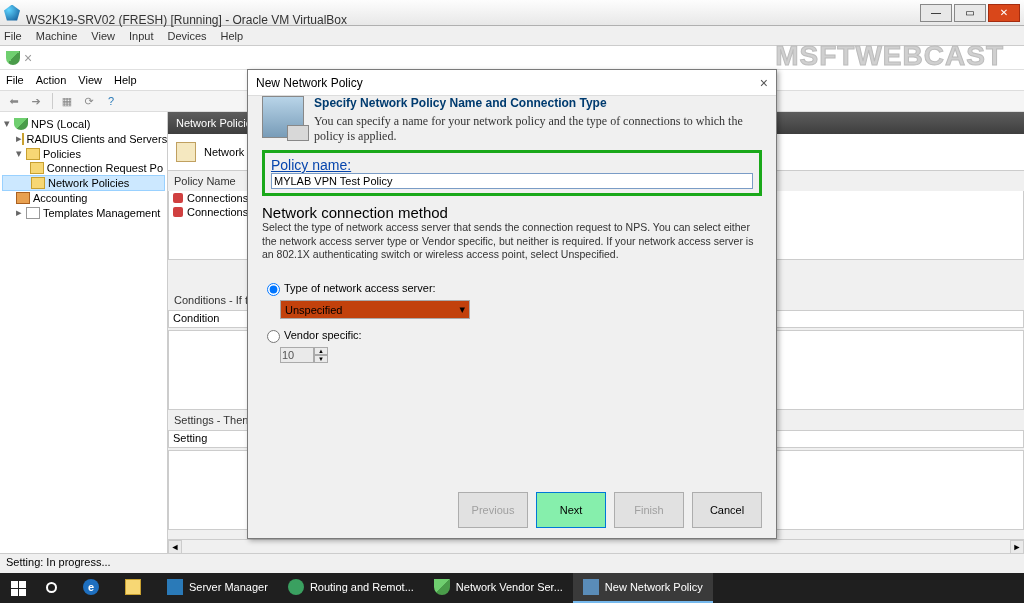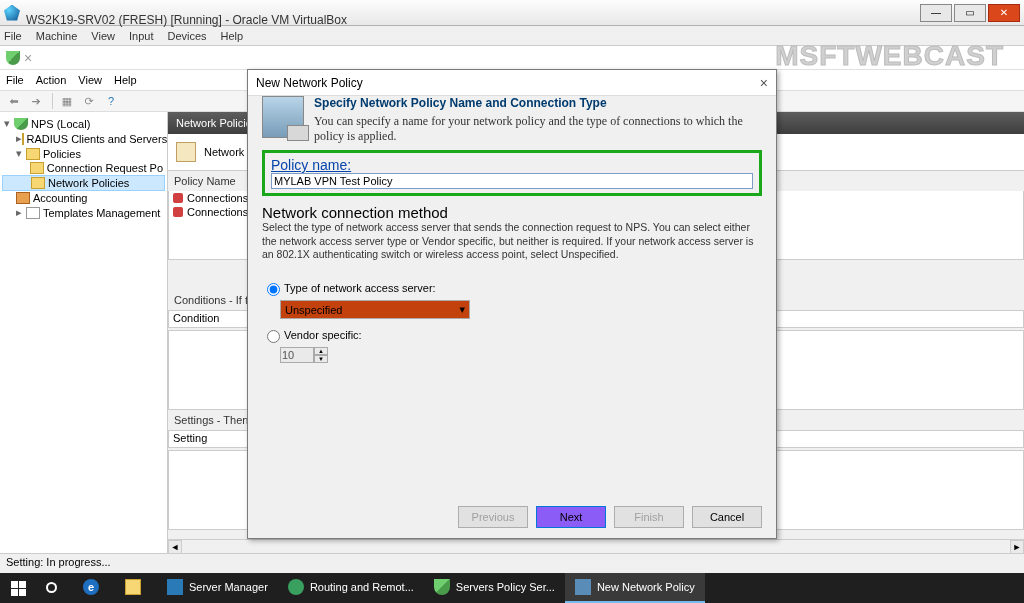--- a/index.html
+++ b/index.html
@@ -65,22 +65,22 @@
 .ncm-label { font-size: 15px; margin-top: 6px; }
 .ncm-desc { font-size: 10.5px; color: #333; line-height: 1.3; margin-bottom: 18px; }
 .radio-row { display: flex; align-items: center; font-size: 11px; margin: 4px 0; }
 .radio-row input[type=radio] { margin-right: 4px; }
 .combo { width: 190px; font-size: 11px; margin-left: 18px; border: 1px solid #aaa; background: #c2410c; padding: 2px 4px; display: flex; justify-content: space-between; align-items: flex-end; }
 .spinner { width: 50px; display: inline-flex; margin-left: 18px; }
 .spinner input { width: 34px; border: 1px solid #aaa; font-size: 11px; padding: 1px; background: #eaeaea; }
 .spinner .spn { width: 14px; display: flex; flex-direction: column; }
 .spinner .spn div { height: 8px; border: 1px solid #aaa; background: #eaeaea; font-size: 6px; text-align: center; line-height: 6px; }
 .dlg-buttons { position: absolute; bottom: 10px; right: 14px; display: flex; gap: 8px; }
-.dlg-buttons button { width: 70px; height: 22px; font-size: 11px; border: 1px solid #adadad; background: #e1e1e1; }
-.dlg-buttons button.primary { border: 1px solid #0078d7; background: #8b5cf6; }
+.dlg-buttons button { width: 70px; height: 36px; font-size: 11px; border: 1px solid #adadad; background: #e1e1e1; }
+.dlg-buttons button.primary { border: 1px solid #0078d7; background: #86efac; }
 .dlg-buttons button.disabled { color: #a0a0a0; }
 
 
 .watermark { position: absolute; top: 40px; right: 20px; font-size: 28px; color: #d0d0d0; font-weight: bold; letter-spacing: 1px; z-index: 5; font-family: "Arial Black", sans-serif; -webkit-text-stroke: 1px #bbb; text-stroke: 1px #bbb; }
 
 
 .taskbar { position: absolute; bottom: 0; left: 0; right: 0; height: 30px; background: #1f1f1f; display: flex; align-items: center; z-index: 3; }
 .taskbar .start { width: 36px; height: 30px; display: flex; align-items: center; justify-content: center; }
 .taskbar .start .win { width: 15px; height: 15px; display: grid; grid-template: 1fr 1fr/1fr 1fr; gap: 1px; }
 .taskbar .start .win div { background: #fff; }
@@ -272,19 +272,19 @@
   <div class="tb-item">
       <div class="ti" style="background:#2a7ab8"></div>
       <span>Server Manager</span>
     </div>
   <div class="tb-item">
       <div class="ti" style="background:#3aa060;border-radius:50%"></div>
       <span>Routing and Remot...</span>
     </div>
   <div class="tb-item">
       <div class="ti" style="background:linear-gradient(135deg,#6fcf6f 50%,#4a9c4a 50%);border-radius:0 0 50% 50%"></div>
-      <span>Servers Policy Ser...</span>
+      <span>Network Vendor Ser...</span>
     </div>
   <div class="tb-item active">
       <div class="ti" style="background:#5a8cb8"></div>
       <span>New Network Policy</span>
     </div>
 </div>
 
 </body></html>

